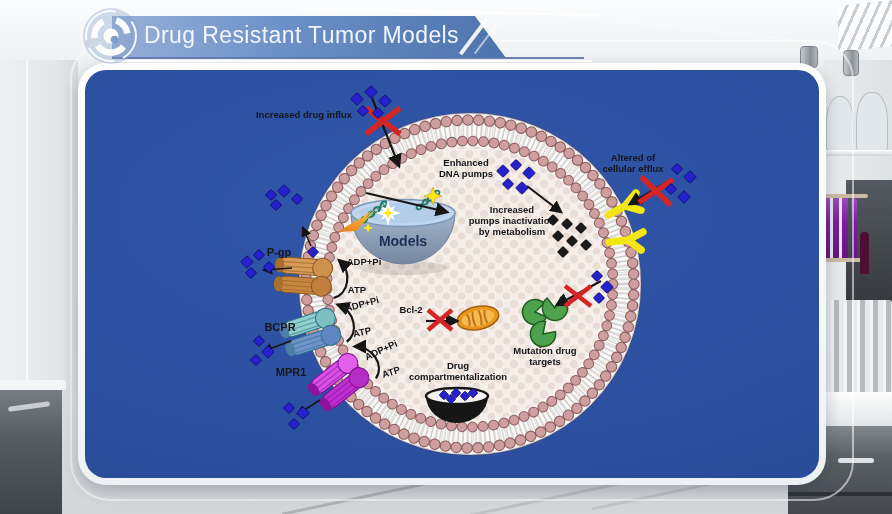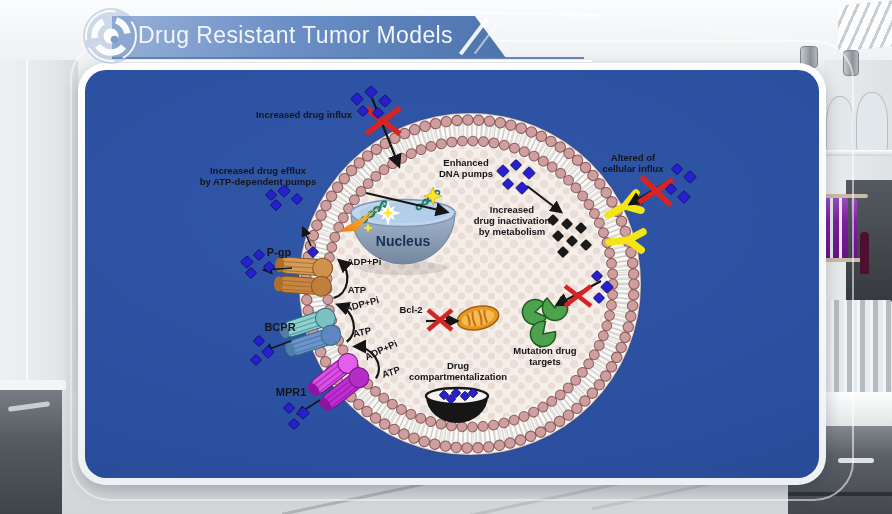--- a/index.html
+++ b/index.html
@@ -43,21 +43,21 @@
               border-radius:40px;z-index:3;}
   .panel-frame{position:absolute;left:78px;top:63px;width:748px;height:422px;border-radius:28px;z-index:4;
                background:linear-gradient(180deg,#ffffff,#eef1f4);
                box-shadow:0 6px 16px rgba(40,50,70,.28);}
   .panel-blue{position:absolute;left:7px;top:7px;right:7px;bottom:7px;border-radius:21px;
               background:radial-gradient(120% 100% at 45% 35%,#3157a9 0%,#2c50a0 55%,#264890 100%);}
   
   .banner{position:absolute;left:112px;top:16px;width:394px;height:42px;z-index:7;
           background:linear-gradient(100deg,#97b1d8 0%,#6b8fc6 45%,#4d73ad 100%);
           clip-path:polygon(0 0,92.1% 0,100% 100%,0 100%);}
-  .title{position:absolute;left:138px;top:22px;z-index:8;color:#f2f6fc;font-size:23px;letter-spacing:.4px;}
+  .title{position:absolute;left:138px;top:22px;z-index:8;color:#f2f6fc;font-size:23px;letter-spacing:.4px;padding-left:6px;}
   .slant-accent{position:absolute;background:#fff;z-index:7;transform-origin:top left;}
   .under-line1{position:absolute;left:112px;top:57px;width:472px;height:2px;background:rgba(90,120,170,.9);z-index:7;}
   .under-line2{position:absolute;left:112px;top:59.5px;width:480px;height:2px;background:rgba(255,255,255,.85);z-index:7;}
   .logo{position:absolute;left:80px;top:5px;z-index:8;}
   
   .diagram{position:absolute;left:0;top:0;width:892px;height:514px;z-index:5;pointer-events:none;}
   .lbl{position:absolute;transform:translate(-50%,-50%);font-weight:bold;font-size:9.5px;color:#15151a;
        text-align:center;line-height:1.18;white-space:nowrap;z-index:6;}
   .lbl span{display:block;}
   .lbl-nucleus{font-size:14px;color:#1b2f55;}
@@ -317,58 +317,54 @@
       <rect x="-4" y="-4" width="8" height="8" rx="1" transform="translate(558 236) rotate(45)"></rect>
       <rect x="-4" y="-4" width="8" height="8" rx="1" transform="translate(572 241) rotate(45)"></rect>
       <rect x="-4" y="-4" width="8" height="8" rx="1" transform="translate(586 245) rotate(45)"></rect>
       <rect x="-4" y="-4" width="8" height="8" rx="1" transform="translate(563 252) rotate(45)"></rect>
     </g>
   </svg>
 
   <div class="lbl" style="left:304px;top:115px">
       <span>Increased drug influx</span>
     </div>
-  <div class="lbl" style="left:258px;top:176px">
-    <span>Increased drug efflux</span>
-    <span>by ATP-dependent pumps</span>
-  </div>
   <div class="lbl" style="left:466px;top:168px">
     <span>Enhanced</span>
     <span>DNA pumps</span>
   </div>
   <div class="lbl" style="left:633px;top:163px">
     <span>Altered of</span>
-    <span>cellular influx</span>
+    <span>cellular efflux</span>
   </div>
   <div class="lbl" style="left:512px;top:221px">
     <span>Increased</span>
-    <span>drug inactivation</span>
+    <span>pumps inactivation</span>
     <span>by metabolism</span>
   </div>
   <div class="lbl" style="left:411px;top:310px">
       <span>Bcl-2</span>
     </div>
   <div class="lbl" style="left:545px;top:356px">
     <span>Mutation drug</span>
     <span>targets</span>
   </div>
   <div class="lbl" style="left:458px;top:371px">
     <span>Drug</span>
     <span>compartmentalization</span>
   </div>
   <div class="lbl lbl-nucleus" style="left:403px;top:241px">
-      <span>Nucleus</span>
+      <span>Models</span>
     </div>
   <div class="lbl lbl-pump" style="left:279px;top:252px">
       <span>P-gp</span>
     </div>
   <div class="lbl lbl-pump" style="left:280px;top:327px">
       <span>BCPR</span>
     </div>
-  <div class="lbl lbl-pump" style="left:291px;top:392px">
+  <div class="lbl lbl-pump" style="left:291px;top:372px">
       <span>MPR1</span>
     </div>
   <div class="lbl" style="left:364px;top:262px">
       <span>ADP+Pi</span>
     </div>
   <div class="lbl" style="left:357px;top:290px">
       <span>ATP</span>
     </div>
   <div class="lbl r15" style="left:362px;top:304px">
       <span>ADP+Pi</span>

